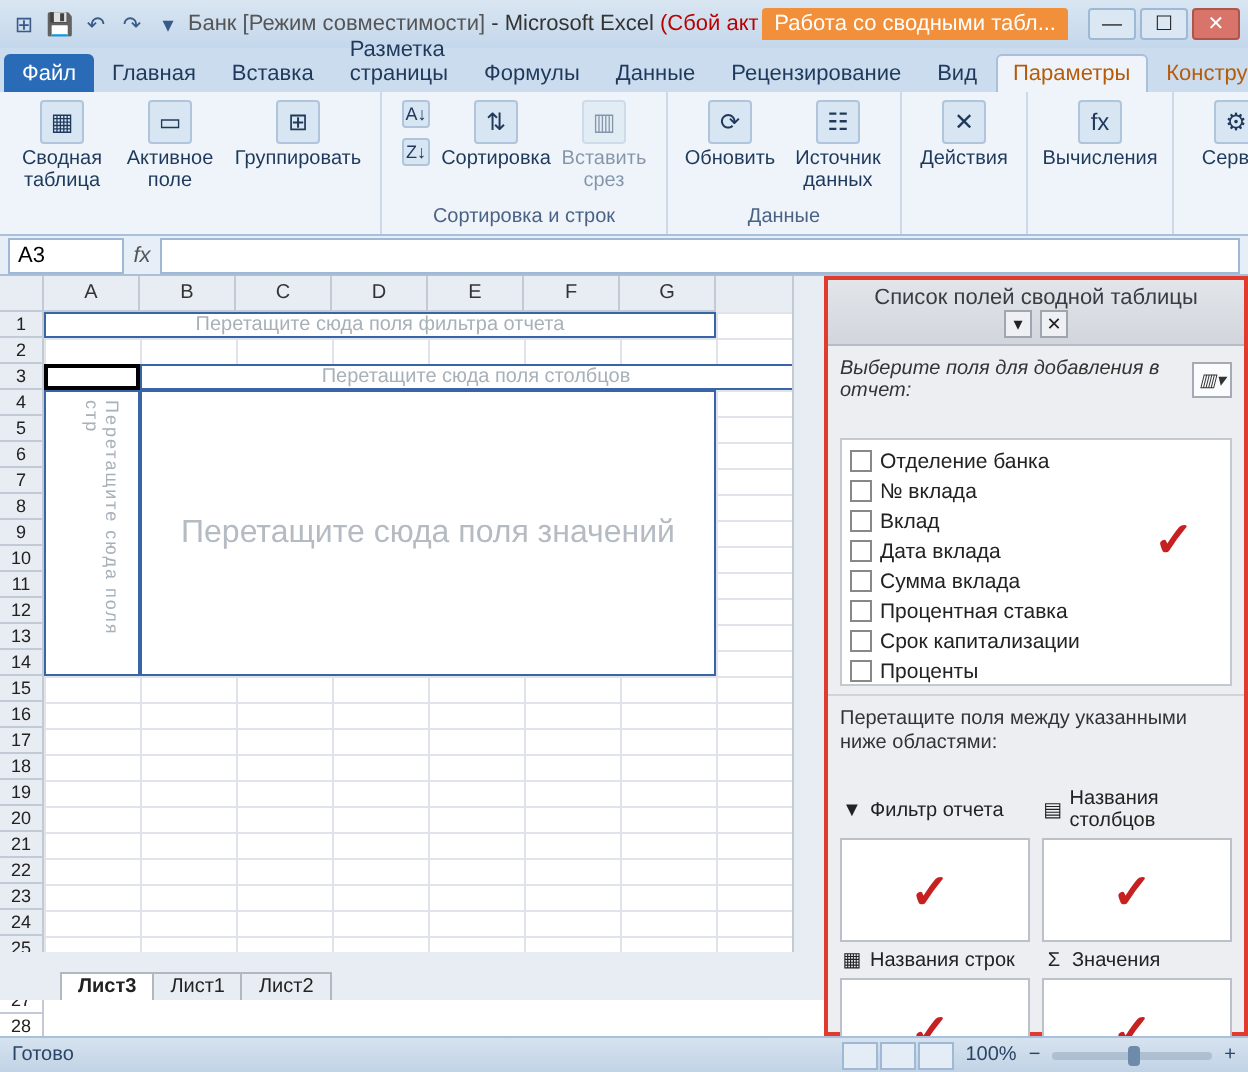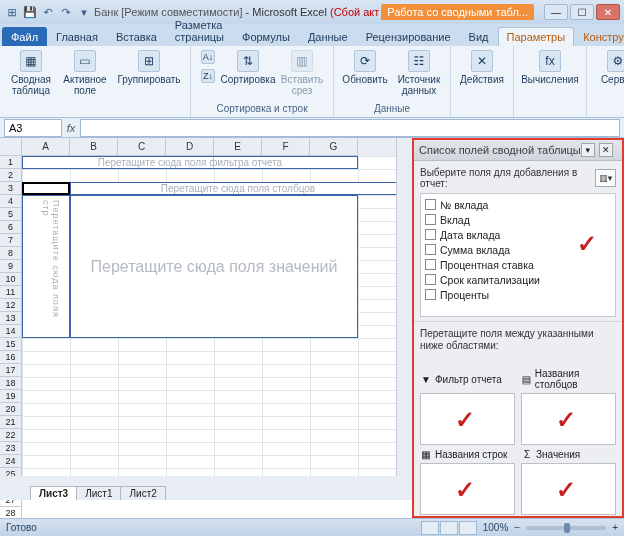--- a/index.html
+++ b/index.html
@@ -47,26 +47,26 @@
   .pivot-rows { position:absolute; top:39px; left:0; width:48px; height:143px; border:1px solid #3a64a8; background:#fff; }
   .pivot-rows .vtxt { position:absolute; top:4px; left:18px; writing-mode:vertical-rl; font-size:9px; color:#a8b0b8; letter-spacing:1px;}
   .pivot-vals { position:absolute; top:39px; left:48px; width:288px; height:143px; border:1px solid #3a64a8; background:#fff; display:flex; align-items:center; justify-content:center; font-size:16px; color:#b4bbc2;}
   .pivot-sel { position:absolute; top:26px; left:0; width:48px; height:13px; border:2px solid #000; background:#fff;}
   .vsb { position:absolute; top:0; right:0; width:16px; bottom:34px; background:#e8edf3; border-left:1px solid #c1cad5;}
   .hsb-row { position:absolute; bottom:18px; left:0; right:0; height:24px; background:#e8edf3; display:flex; align-items:flex-end;}
   .sheet-tabs { display:flex; gap:0; margin-left:30px;}
   .stab { padding:1px 8px; font-size:10px; border:1px solid #b0b8c0; background:#e8edf3; border-bottom:none; margin-right:-1px;}
   .stab.active { background:#fff; font-weight:bold;}
   .fieldlist { width:212px; border:2px solid #e13a2f; background:#eceef2; display:flex; flex-direction:column; font-size:10.5px;}
-  .fl-title { background:linear-gradient(#e2e5ea,#d2d6dc); padding:3px 5px; display:flex; align-items:center; border-bottom:1px solid #b6bcc5;}
+  .fl-title { background:linear-gradient(#e2e5ea,#d2d6dc); padding:3px 5px; display:flex; align-items:center; border-bottom:1px solid #b6bcc5;flex-direction:column;}
   .fl-title .txt { color:#393c42; font-size:11px;}
   .fl-title .btns { display:flex; gap:4px;}
   .fl-title .btn { width:14px;height:14px; border:1px solid #a0a6b0; background:#eef0f4; font-size:9px; line-height:12px; text-align:center;}
   .fl-body { padding:6px 6px 4px 6px; }
-  .fl-prompt { display:flex; justify-content:space-between; align-items:center; margin-bottom:4px; font-size:10px; color:#333;}
+  .fl-prompt { display:flex; justify-content:space-between; align-items:center; margin-bottom:18px; font-size:10px; color:#333;font-style:italic;}
   .fl-layout { width:22px;height:18px;border:1px solid #a5abb5;background:#fafbfc; font-size:9px; text-align:center; line-height:16px;}
   .fl-fields { border:1px solid #c4c9d0; background:#fff; height:124px; padding:3px 4px; position:relative;}
   .fl-field { display:flex; align-items:center; gap:4px; height:15px; font-size:10.5px;}
   .fl-field .cb { width:11px;height:11px;border:1px solid #888;background:#fff;}
   .red-check { position:absolute; color:#c62020; font-size:24px; font-weight:bold;}
   .fl-areas { padding:4px 6px 6px 6px; border-top:1px solid #d0d4da;}
   .fl-areas-prompt { font-size:10px; color:#333; margin:2px 0 16px 0; line-height:12px;}
   .fl-grid { display:grid; grid-template-columns:1fr 1fr; grid-template-rows:auto 52px auto 52px; gap:3px 6px;}
   .fl-ah { display:flex; align-items:center; gap:3px; font-size:10px;}
   .fl-ah .ic { width:12px;height:12px; display:flex;align-items:center;justify-content:center; font-size:10px;}
@@ -279,20 +279,24 @@
           <div class="btn">✕</div>
         </div>
     </div>
     <div class="fl-body">
       <div class="fl-prompt">
         <span>Выберите поля для добавления в отчет:</span>
         <div class="fl-layout">▥▾</div>
       </div>
       <div class="fl-fields" id="flfields">
         <div class="red-check" style="top:36px; right:18px;">✓</div>
+      <div class="fl-field">
+            <span class="cb"></span>
+            <span>Отделение банка</span>
+          </div>
           <div class="fl-field">
             <span class="cb"></span>
             <span>№ вклада</span>
           </div>
           <div class="fl-field">
             <span class="cb"></span>
             <span>Вклад</span>
           </div>
           <div class="fl-field">
             <span class="cb"></span>

